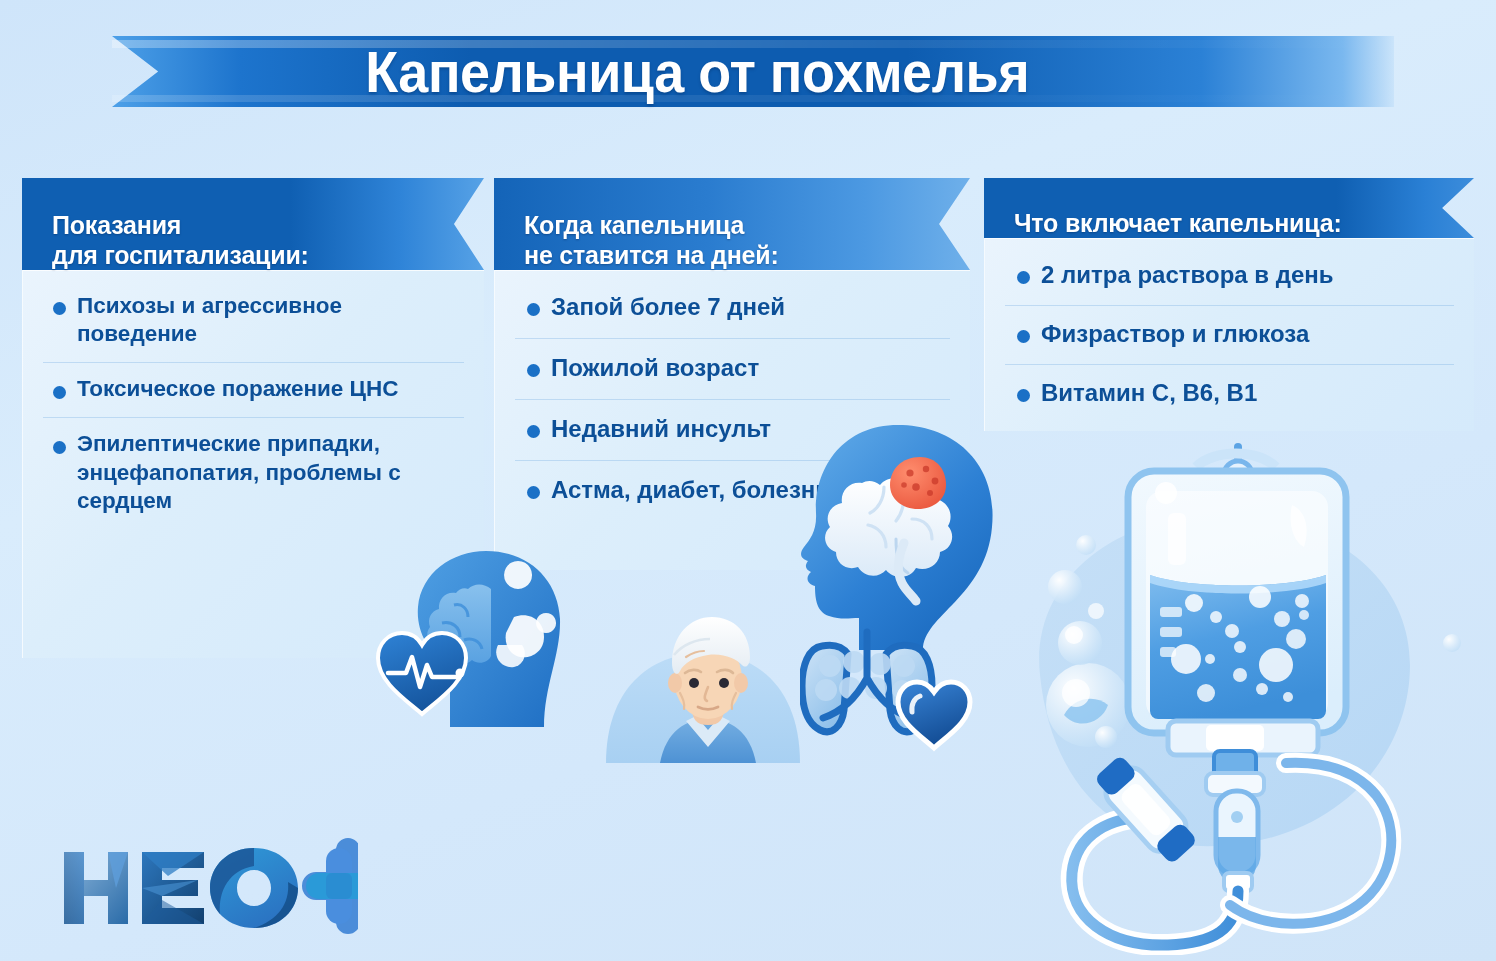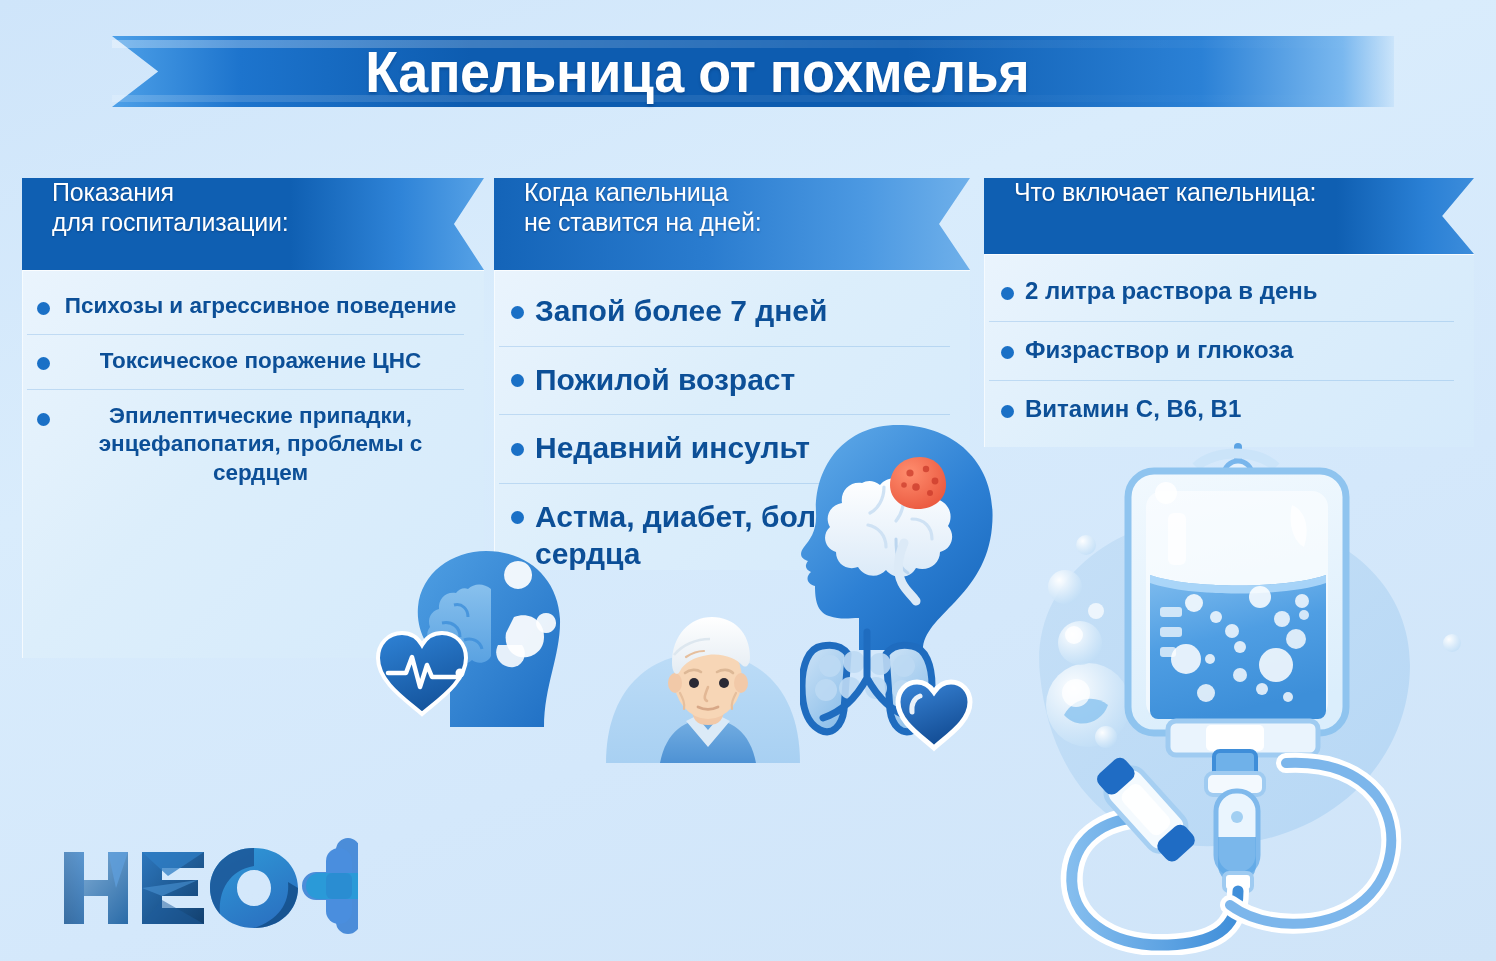--- a/index.html
+++ b/index.html
@@ -51,23 +51,23 @@
   
   .col { position: absolute; }
   .col-1 { left: 22px;  top: 178px; width: 462px; }
   .col-2 { left: 494px; top: 178px; width: 476px; }
   .col-3 { left: 984px; top: 178px; width: 490px; }
 
   .col-header {
     position: relative;
     height: 92px;
     color: #fff;
-    display: flex; align-items: flex-start;
+    display: flex; align-items: flex-end;
     padding: 0 54px 0 30px;
-    font-size: 25px; font-weight: 400; line-height: 1.18;
+    font-size: 25px; font-weight: 700; line-height: 1.18;
     letter-spacing: -0.2px;
     text-shadow: 0 1px 2px rgba(0,35,80,.40);
   }
   .col-header .hdr-bg {
     position: absolute; inset: 0; z-index: 0;
     background: linear-gradient(90deg, #0f5fb2 0%, #0f5fb2 58%, #2f84d8 82%, #57a2e6 100%);
     -webkit-clip-path: polygon(0 0, 100% 0, 93.5% 50%, 100% 100%, 0 100%);
     clip-path: polygon(0 0, 100% 0, 93.5% 50%, 100% 100%, 0 100%);
   }
   .col-header .hdr-label { position: relative; z-index: 2; white-space: pre-line; }
@@ -76,21 +76,21 @@
   }
   .col-2 .col-header .hdr-bg {
     background: linear-gradient(90deg, #1464b8 0%, #2a7ccf 45%, #4c99e2 78%, #6fb0ea 100%);
   }
   .col-header.h1 { height: 92px; }
 
   .col-body {
     position: relative;
     background: linear-gradient(135deg, #eaf4fd 0%, #dceefb 45%, #d5eafb 100%);
     border-left: 1px solid rgba(255,255,255,.75);
-    padding: 22px 20px 20px 4px;
+    padding: 22px 20px 20px 20px;
     box-shadow: inset 0 1px 0 rgba(255,255,255,.8);
   }
   .col-1 .col-body { height: 388px; }
   .col-2 .col-body { height: 300px; }
   .col-3 .col-body { height: 193px; }
 
   ul.blist { list-style: none; }
   ul.blist li {
     position: relative;
     padding: 0 4px 0 34px;
@@ -101,26 +101,26 @@
   ul.blist li::before {
     content: "";
     position: absolute;
     left: 10px; top: 0.46em;
     width: 13px; height: 13px;
     border-radius: 50%;
     background: #1a70c6;
   }
   ul.blist li + li { border-top: 1px solid rgba(120,175,225,.35); }
 
-  .col-1 ul.blist li { font-size: 22.5px; padding-top: 12px; padding-bottom: 14px; text-align: center; }
+  .col-1 ul.blist li { font-size: 22.5px; padding-top: 12px; padding-bottom: 14px; }
   .col-1 ul.blist li:first-child { padding-top: 0; }
   .col-1 ul.blist li::before { top: calc(0.46em + 12px); }
   .col-1 ul.blist li:first-child::before { top: 0.46em; }
 
-  .col-2 ul.blist li { font-size: 30px; padding-top: 14px; padding-bottom: 16px; padding-left: 36px; }
+  .col-2 ul.blist li { font-size: 24px; padding-top: 14px; padding-bottom: 16px; padding-left: 36px; }
   .col-2 ul.blist li:first-child { padding-top: 0; }
   .col-2 ul.blist li::before { top: calc(0.46em + 14px); left: 12px; }
   .col-2 ul.blist li:first-child::before { top: 0.46em; }
 
   .col-3 ul.blist li { font-size: 24px; padding-top: 13px; padding-bottom: 15px; padding-left: 36px; }
   .col-3 ul.blist li:first-child { padding-top: 0; }
   .col-3 ul.blist li::before { top: calc(0.46em + 13px); left: 12px; }
   .col-3 ul.blist li:first-child::before { top: 0.46em; }
 
   
@@ -175,21 +175,21 @@
       <ul class="blist">
         <li>Запой более 7 дней</li>
         <li>Пожилой возраст</li>
         <li>Недавний инсульт</li>
         <li>Астма, диабет, болезни сердца</li>
       </ul>
     </div>
   </div>
 
   <div class="col col-3">
-    <div class="col-header solid" style="height:76px;">
+    <div class="col-header solid" style="height:60px;">
       <div class="hdr-bg"></div>
       <div class="hdr-label">Что включает капельница:</div>
     </div>
     <div class="col-body">
       <ul class="blist">
         <li>2 литра раствора в день</li>
         <li>Физраствор и глюкоза</li>
         <li>Витамин C, B6, B1</li>
       </ul>
     </div>

